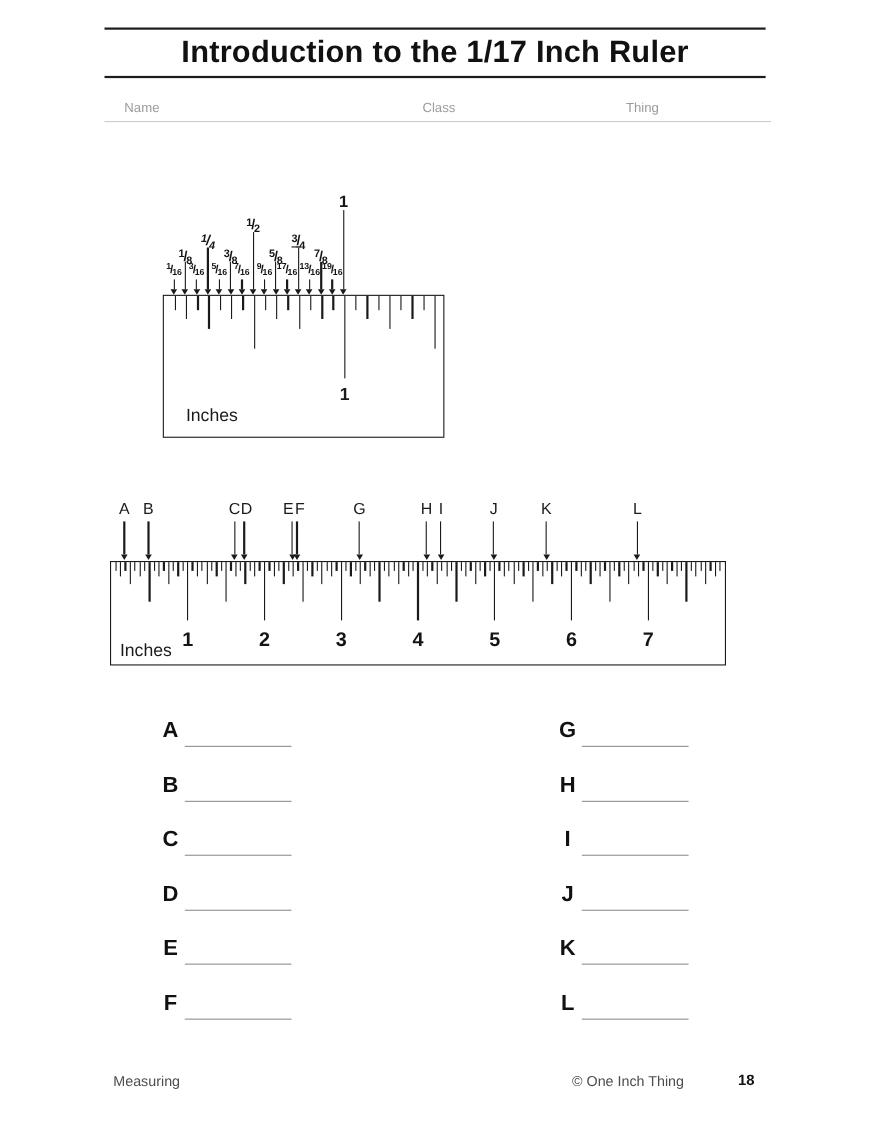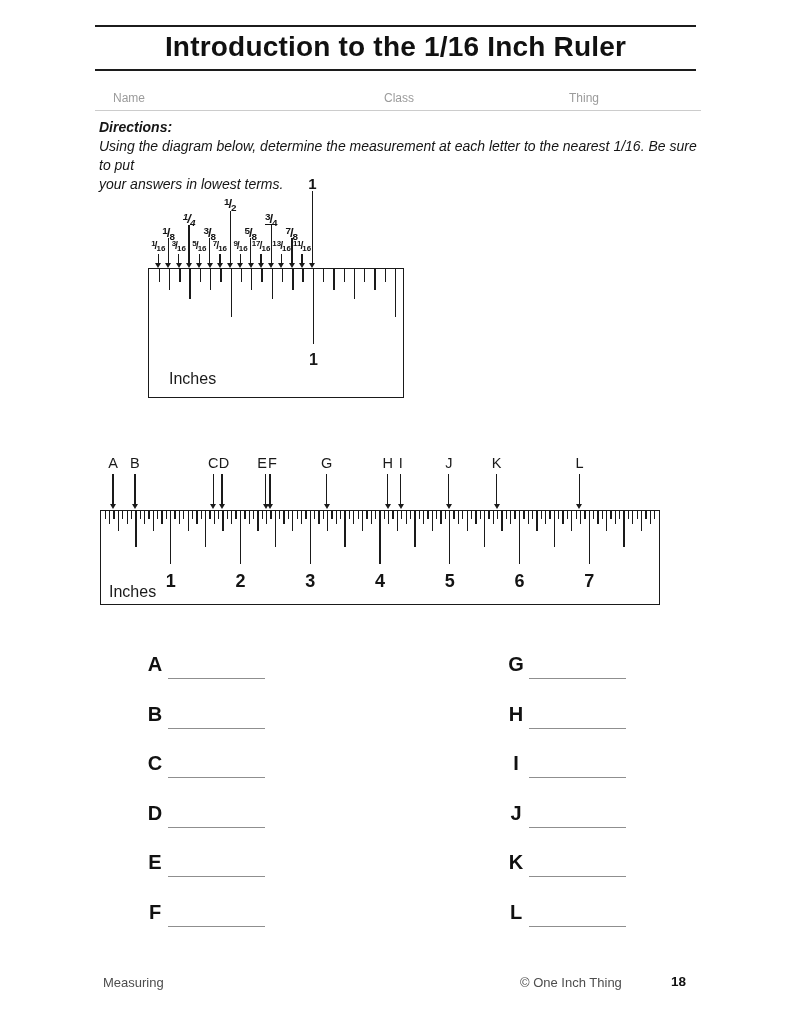--- a/index.html
+++ b/index.html
@@ -51,35 +51,30 @@
   .foot-left{position:absolute;left:103px;top:0;}
   .foot-copy{position:absolute;left:520px;top:0;}
   .foot-page{position:absolute;right:105px;top:-1px;font-weight:bold;font-size:13.5px;color:#111;}
 </style>
 </head>
 <body>
 
 <div class="page">
 
   <div class="rule r1"></div>
-  <div class="title">Introduction to the 1/16 Inch Ruler</div>
+  <div class="title">Introduction to the 1/17 Inch Ruler</div>
   <div class="rule r2"></div>
 
   <div class="fields">
     <span class="f-name">Name</span>
     <span class="f-class">Class</span>
     <span class="f-date">Thing</span>
   </div>
   <div class="grayline"></div>
 
-  <div class="directions">
-    <span class="dlabel">Directions:</span><br>
-    <span>Using the diagram below, determine the measurement at each letter to the nearest 1/16. Be sure to put</span><br>
-    <span>your answers in lowest terms.</span>
-  </div>
 
   <div id="top-ruler" style="position:absolute;left:148px;top:175px;width:258px;height:226px;">
     <div id="top-fractions" style="position:absolute;left:0;top:0;width:258px;height:93px;">
         <div class="frlabel whole" style="left: 164.4px; top: 0px;">1</div>
         <div class="shaft" style="left: 163.7px; top: 16px; height: 72px;"></div>
         <div class="ahead" style="left: 161.2px; top: 87.5px;"></div>
         <div class="frlabel" style="left: 82.2px; top: 21px;"><span class="fnum">1</span><span class="fsl">/</span><span class="fden">2</span></div>
         <div class="shaft" style="left: 81.5px; top: 36px; height: 52px;"></div>
         <div class="ahead" style="left: 79px; top: 87.5px;"></div>
         <div class="frlabel" style="left: 41.1px; top: 36px; font-style: italic;"><span class="fnum">1</span><span class="fsl">/</span><span class="fden">4</span></div>
@@ -114,21 +109,21 @@
         <div class="ahead" style="left: 68.7px; top: 87.5px;"></div>
         <div class="frlabel small" style="left: 92.5px; top: 64px;"><span class="fnum">9</span><span class="fsl">/</span><span class="fden">16</span></div>
         <div class="shaft" style="left: 91.8px; top: 79px; height: 9px;"></div>
         <div class="ahead" style="left: 89.3px; top: 87.5px;"></div>
         <div class="frlabel small" style="left: 113px; top: 64px;"><span class="fnum">17</span><span class="fsl">/</span><span class="fden">16</span></div>
         <div class="shaft" style="left: 112.3px; top: 79px; height: 9px;"></div>
         <div class="ahead" style="left: 109.8px; top: 87.5px;"></div>
         <div class="frlabel small" style="left: 133.6px; top: 64px;"><span class="fnum">13</span><span class="fsl">/</span><span class="fden">16</span></div>
         <div class="shaft" style="left: 132.9px; top: 79px; height: 9px;"></div>
         <div class="ahead" style="left: 130.4px; top: 87.5px;"></div>
-        <div class="frlabel small" style="left: 154.1px; top: 64px;"><span class="fnum">11</span><span class="fsl">/</span><span class="fden">16</span></div>
+        <div class="frlabel small" style="left: 154.1px; top: 64px;"><span class="fnum">19</span><span class="fsl">/</span><span class="fden">16</span></div>
         <div class="shaft" style="left: 153.4px; top: 79px; height: 9px;"></div>
         <div class="ahead" style="left: 150.9px; top: 87.5px;"></div>
       </div>
     <div class="ruler-box" id="top-box" style="left:0;top:93px;width:254px;height:128px;">
       <div class="inch-one" style="left:164.4px;top:82px;">1</div>
       <div class="unit-label" style="left:20px;top:101px;">Inches</div>
     <div class="tick" style="left: 9.58px; height: 13px;"></div>
         <div class="tick" style="left: 19.85px; height: 21px;"></div>
         <div class="tick" style="left: 30.13px; height: 13px;"></div>
         <div class="tick" style="left: 40.4px; height: 30px;"></div>

